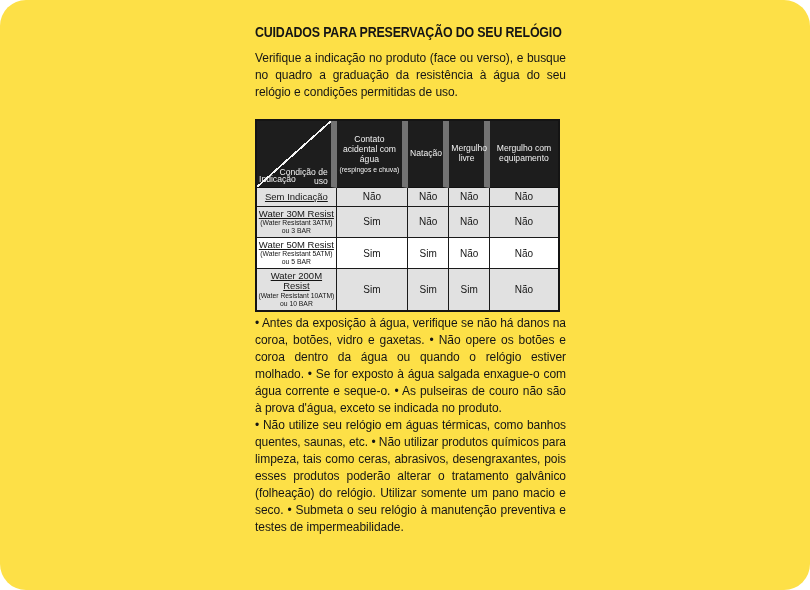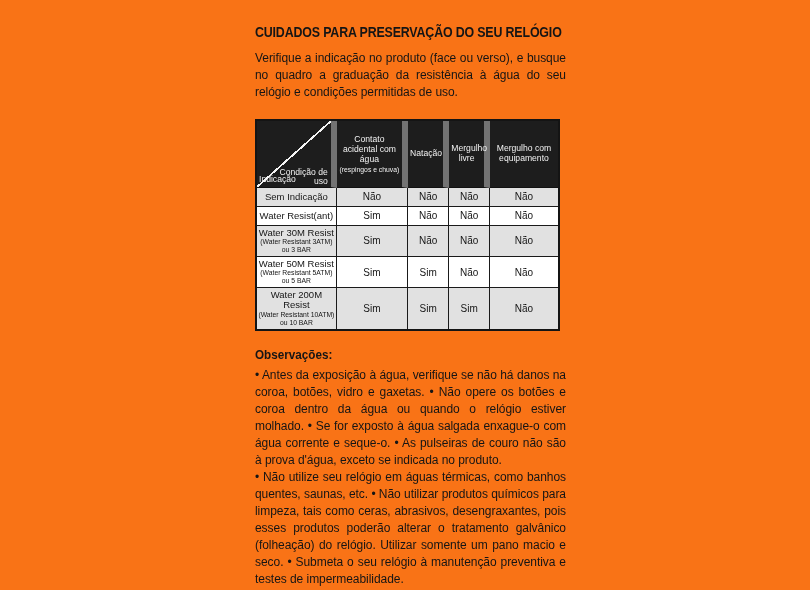--- a/index.html
+++ b/index.html
@@ -4,21 +4,21 @@
 <style>
   html, body { margin: 0; padding: 0; }
   body {
     width: 810px; height: 590px;
     background: #ffffff;
     font-family: "Liberation Sans", sans-serif;
     color: #151515;
     overflow: hidden;
     position: relative;
   }
-  .page { position: absolute; inset: 0; background: #f97316; }
+  .page { position: absolute; inset: 0; background: #fde047; border-radius: 26px; }
   .content {
     position: absolute;
     left: 255px; top: 8px;
     width: 311px;
   }
   h1, h2, h3, p { margin: 0; padding: 0; }
   .condense { display: inline-block; transform-origin: 0 60%; white-space: nowrap; }
   h1 .condense { font-size: 15.5px; font-weight: bold; transform: scaleX(0.80); letter-spacing: -0.2px; }
   h2 { margin-top: 7px; }
   h2 .condense { font-size: 13.5px; font-weight: bold; transform: scaleX(0.86); }
@@ -79,21 +79,21 @@
     text-align: center;
     vertical-align: middle;
     font-size: 10px;
     padding: 2px 1px;
     background: #ffffff;
   }
   .wr-table tbody td:last-child { border-right: none; }
   .wr-table tbody tr:last-child td { border-bottom: none; }
   .wr-table tbody tr.alt td { background: #e1e1e1; }
   .wr-table tbody tr.short td { height: 14px; }
-  .ind-main { font-size: 9.5px; line-height: 1.1; }
+  .ind-main { font-size: 9.5px; line-height: 1.1; text-decoration: underline; }
   .ind-sub { font-size: 6.8px; line-height: 1.15; }
 
   h3.obs-heading { margin-top: 11px; }
   p.obs-text { margin-top: 3px; }
   h3.care-heading { margin-top: 6px; }
 </style>
 </head>
 <body>
 
 <div class="page">
@@ -136,29 +136,20 @@
       <tbody>
         <tr class="alt short">
           <td>
               <div class="ind-main">Sem Indicação</div>
             </td>
           <td>Não</td>
           <td>Não</td>
           <td>Não</td>
           <td>Não</td>
         </tr>
-        <tr class="short">
-          <td>
-              <div class="ind-main">Water Resist(ant)</div>
-            </td>
-          <td>Sim</td>
-          <td>Não</td>
-          <td>Não</td>
-          <td>Não</td>
-        </tr>
         <tr class="alt">
           <td>
             <div class="ind-main">Water 30M Resist</div>
             <div class="ind-sub">(Water Resistant 3ATM)</div>
             <div class="ind-sub">ou 3 BAR</div>
           </td>
           <td>Sim</td>
           <td>Não</td>
           <td>Não</td>
           <td>Não</td>
@@ -181,19 +172,18 @@
             <div class="ind-sub">ou 10 BAR</div>
           </td>
           <td>Sim</td>
           <td>Sim</td>
           <td>Sim</td>
           <td>Não</td>
         </tr>
       </tbody>
     </table>
 
-    <h3 class="obs-heading"><span class="condense">Observações:</span></h3>
     <p class="body-text obs-text">• Antes da exposição à água, verifique se não há danos na coroa, botões, vidro e gaxetas. • Não opere os botões e coroa dentro da água ou quando o relógio estiver molhado. • Se for exposto à água salgada enxague-o com água corrente e seque-o. • As pulseiras de couro não são à prova d'água, exceto se indicada no produto.</p>
 
     <p class="body-text">• Não utilize seu relógio em águas térmicas, como banhos quentes, saunas, etc. • Não utilizar produtos químicos para limpeza, tais como ceras, abrasivos, desengraxantes, pois esses produtos poderão alterar o tratamento galvânico (folheação) do relógio. Utilizar somente um pano macio e seco. • Submeta o seu relógio à manutenção preventiva e testes de impermeabilidade.</p>
 
   </div>
 </div>
 
 </body></html>

